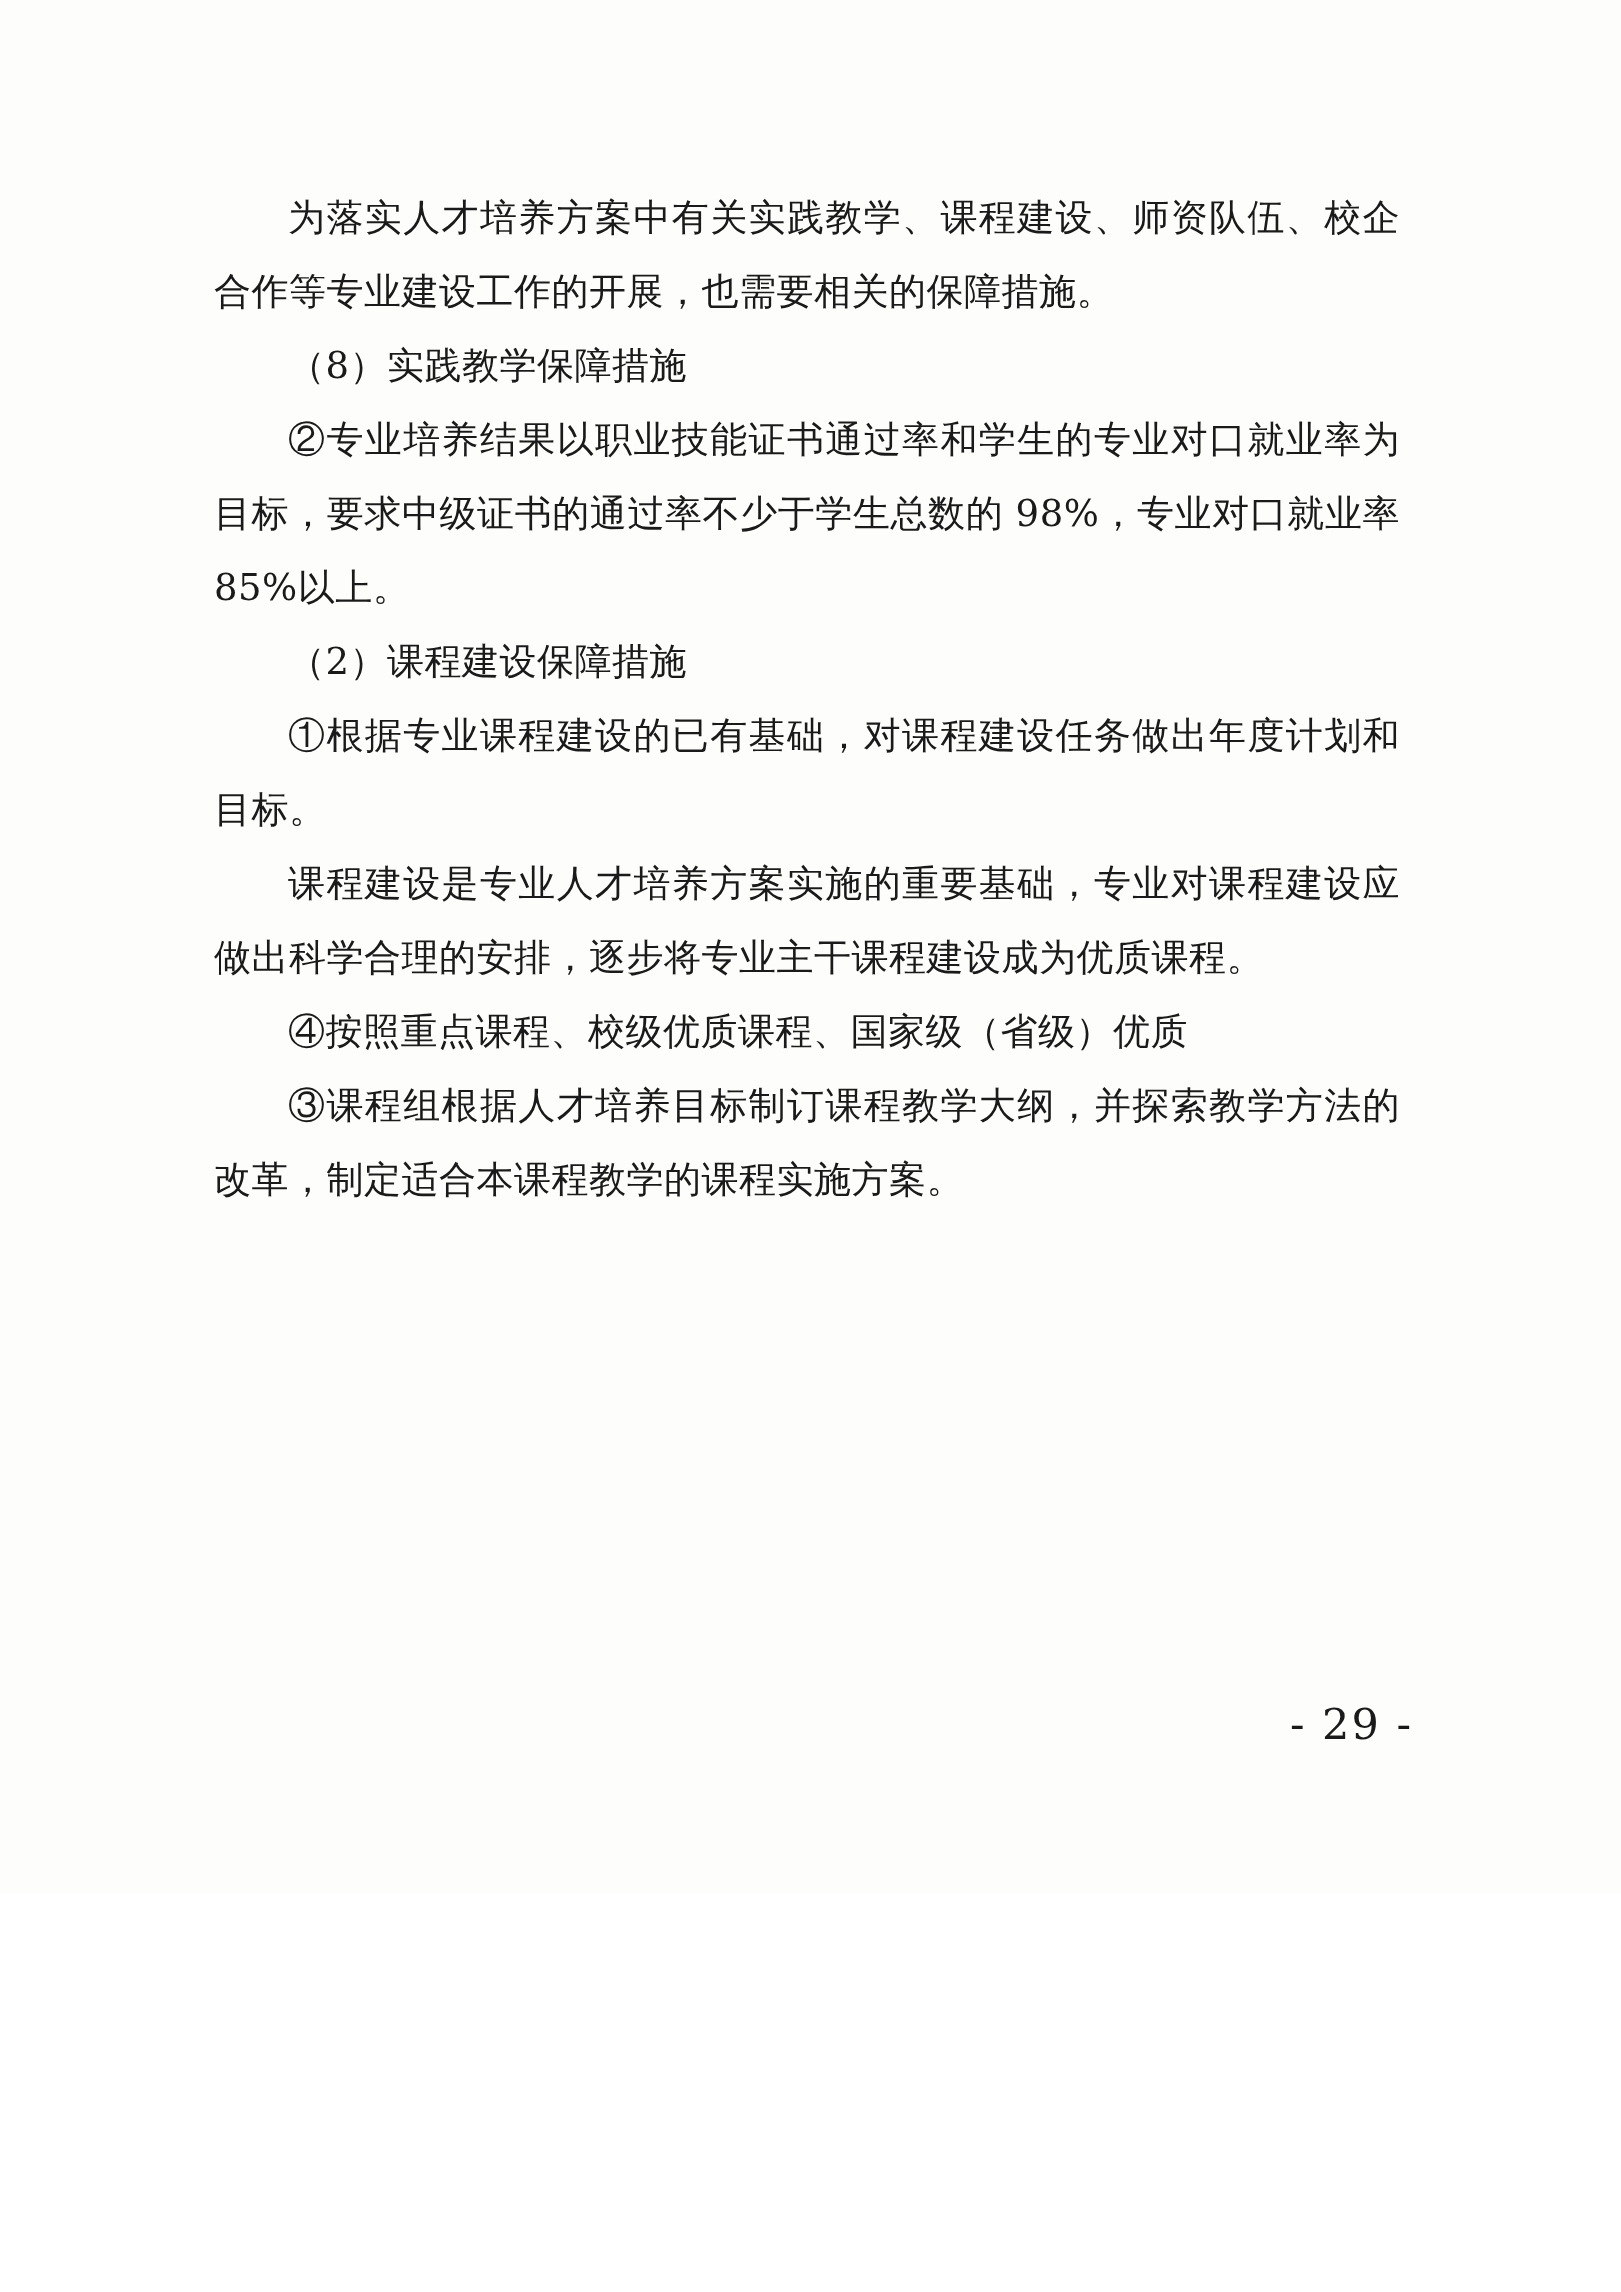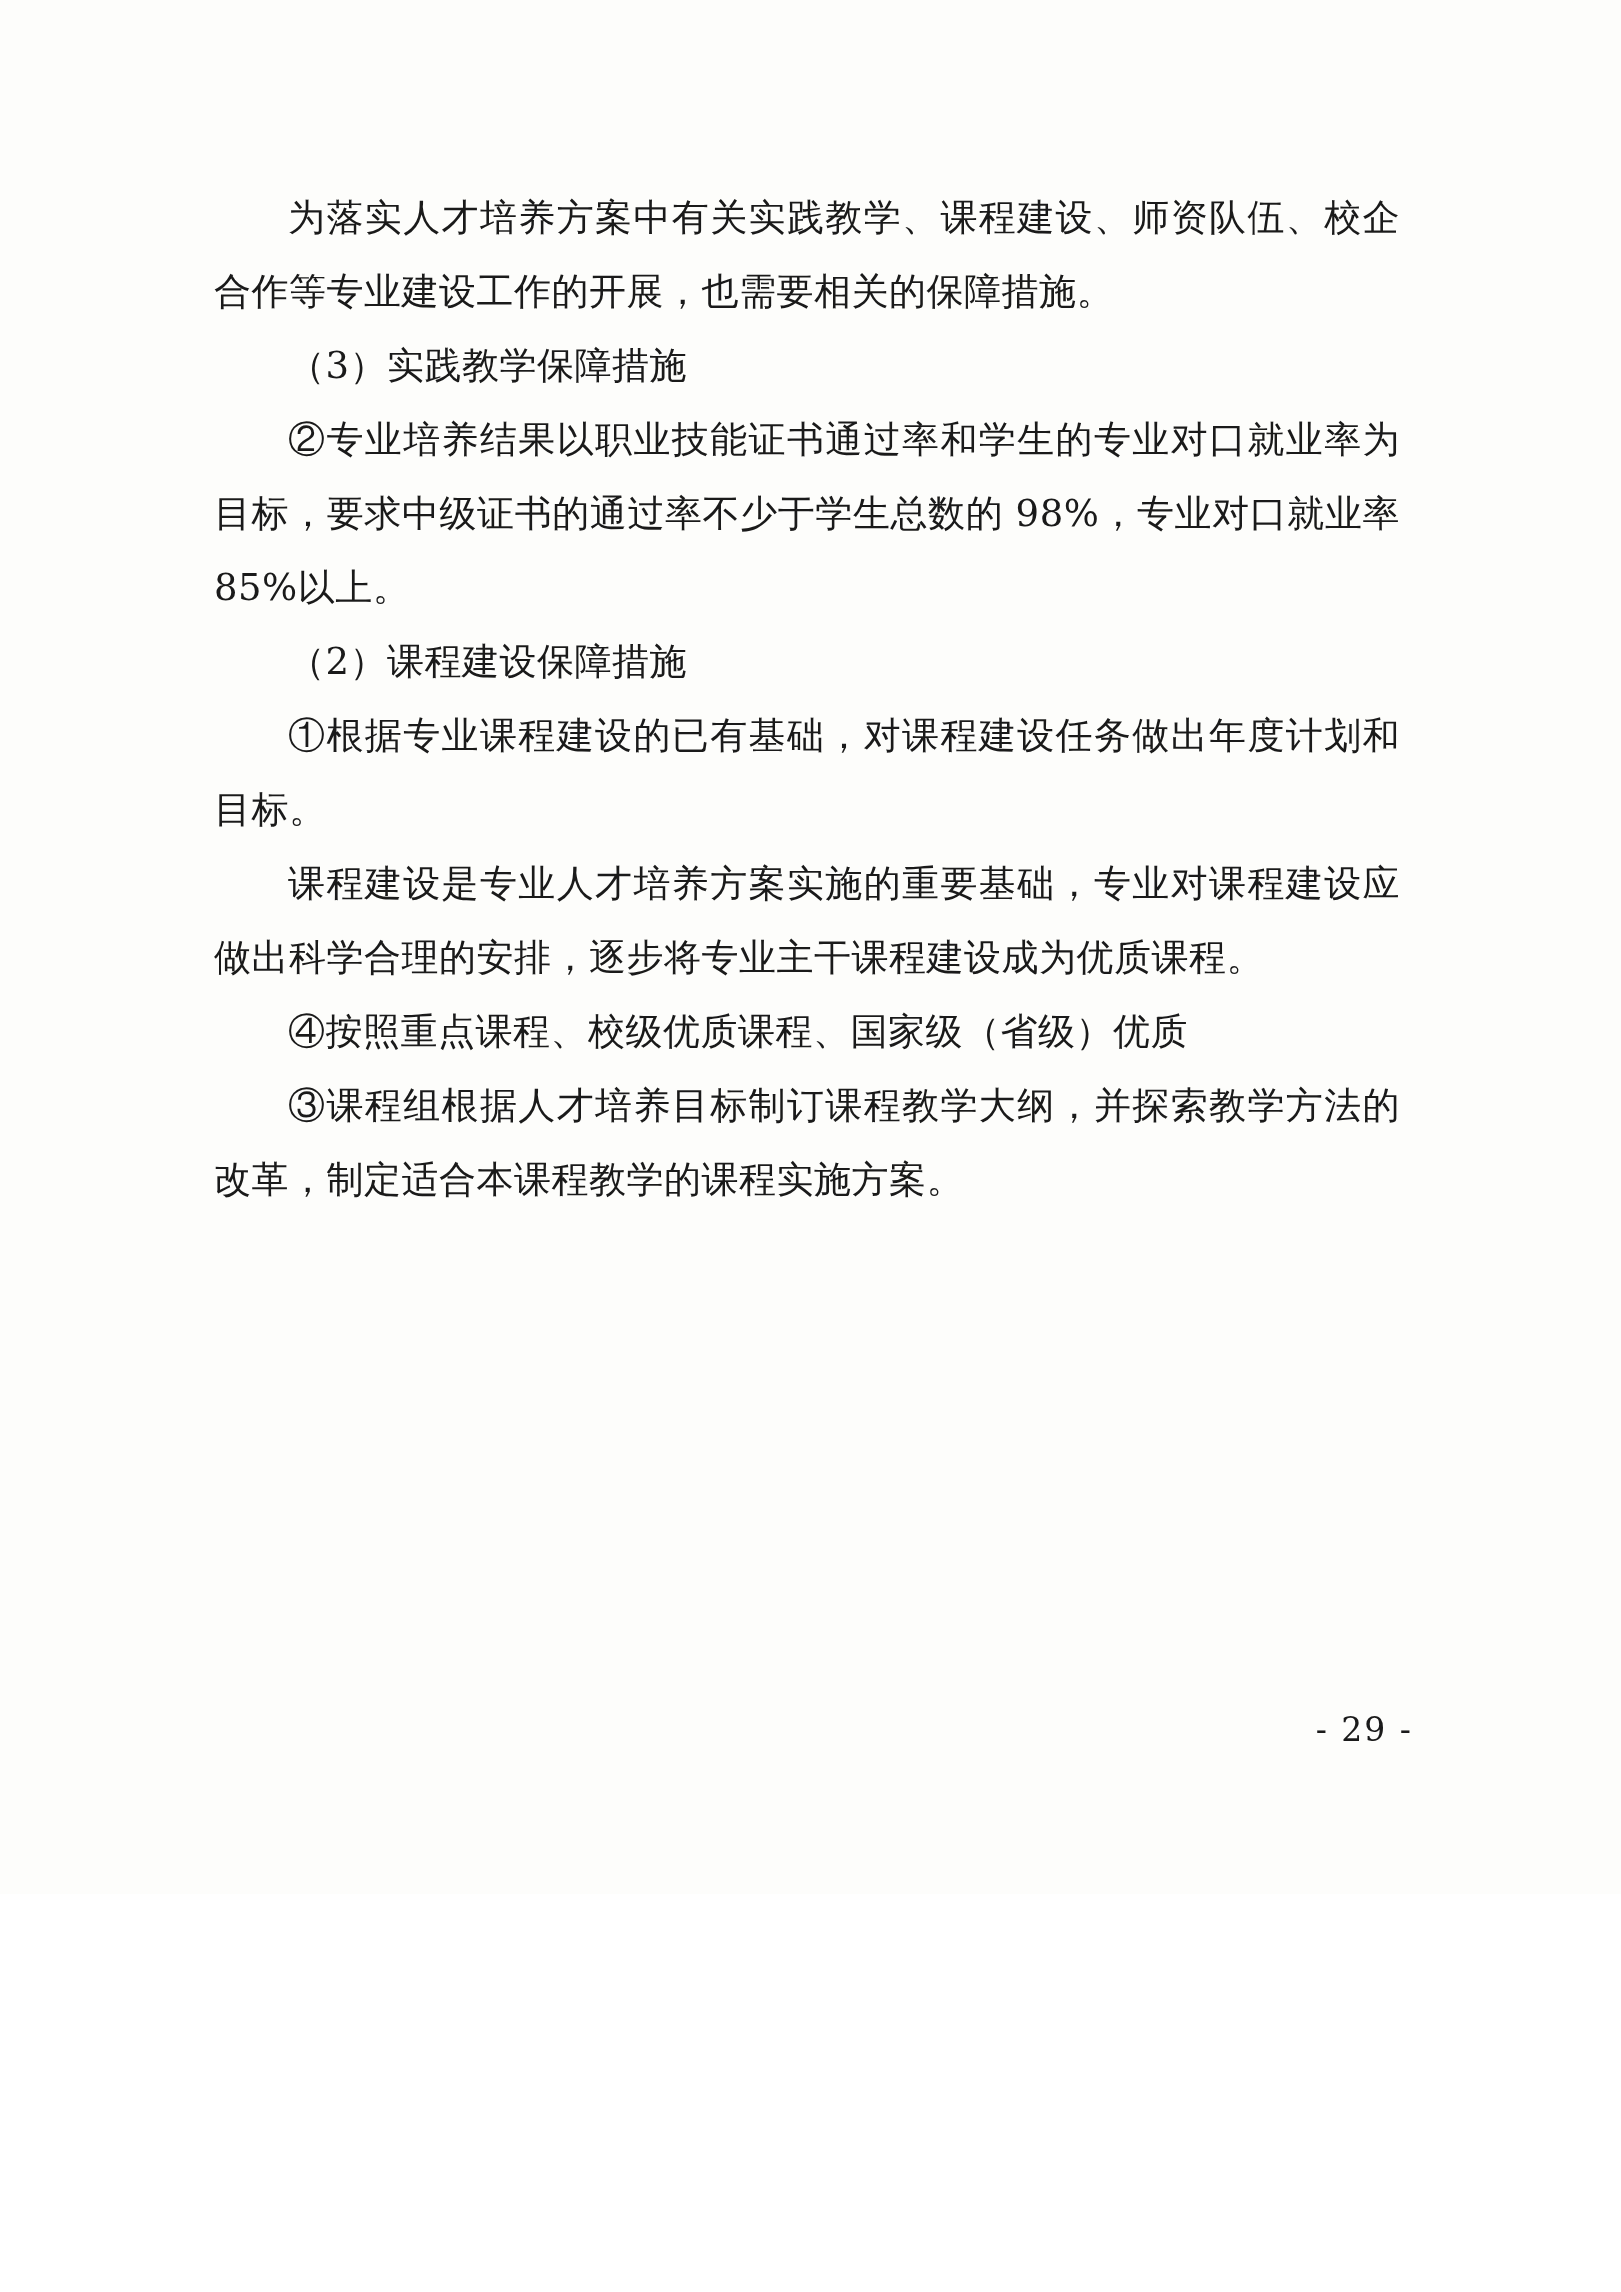--- a/index.html
+++ b/index.html
@@ -33,32 +33,32 @@
     text-indent: 0;
   }
   .para.indent {
     text-indent: 74px;
   }
   .footer {
     position: absolute;
     right: 208px;
     bottom: 145px;
     font-family: "DejaVu Serif", "Liberation Serif", serif;
-    font-size: 33px;
+    font-size: 43px;
     color: #1a1a1a;
     letter-spacing: 2px;
   }
 </style>
 </head>
 <body>
 
 <div class="page">
   <div class="content">
     <p class="para indent">为落实人才培养方案中有关实践教学、课程建设、师资队伍、校企合作等专业建设工作的开展，也需要相关的保障措施。</p>
-    <p class="para indent">（3）实践教学保障措施</p>
+    <p class="para indent">（8）实践教学保障措施</p>
     <p class="para indent">②专业培养结果以职业技能证书通过率和学生的专业对口就业率为目标，要求中级证书的通过率不少于学生总数的 98%，专业对口就业率 85%以上。</p>
     <p class="para indent">（2）课程建设保障措施</p>
     <p class="para indent">①根据专业课程建设的已有基础，对课程建设任务做出年度计划和目标。</p>
     <p class="para indent">课程建设是专业人才培养方案实施的重要基础，专业对课程建设应做出科学合理的安排，逐步将专业主干课程建设成为优质课程。</p>
     <p class="para indent">④按照重点课程、校级优质课程、国家级（省级）优质</p>
     <p class="para indent">③课程组根据人才培养目标制订课程教学大纲，并探索教学方法的改革，制定适合本课程教学的课程实施方案。</p>
   </div>
   <div class="footer">- 29 -</div>
 </div>
 

